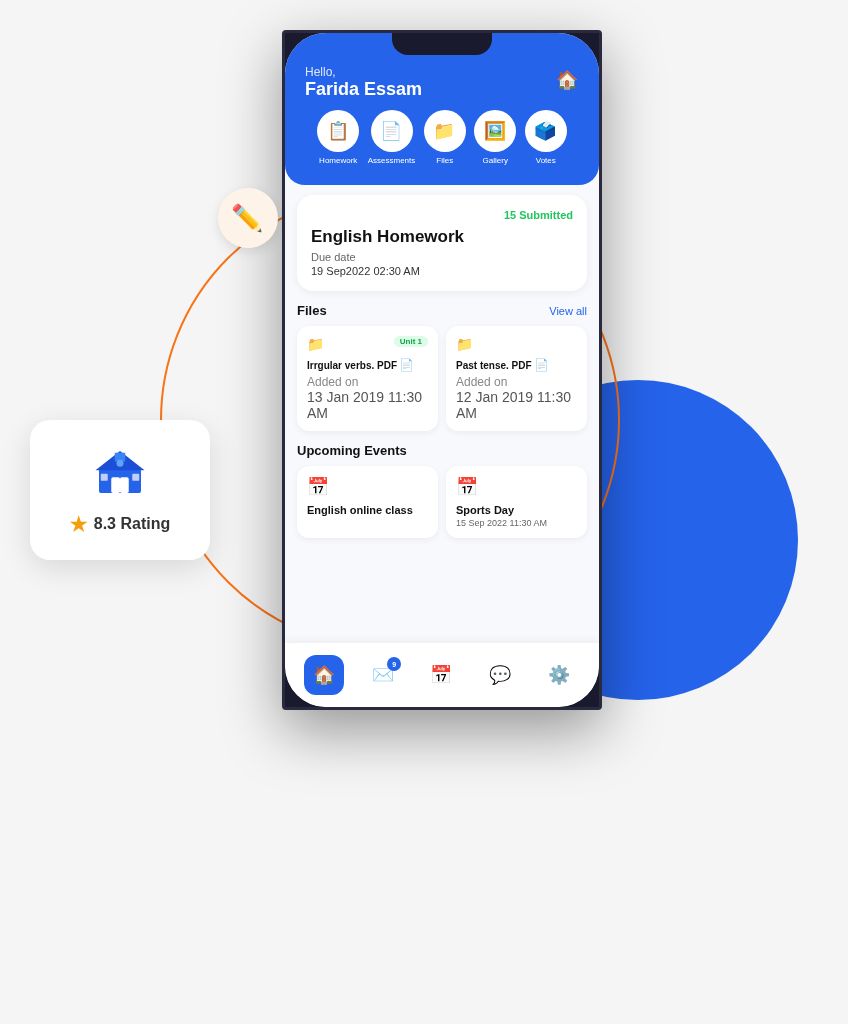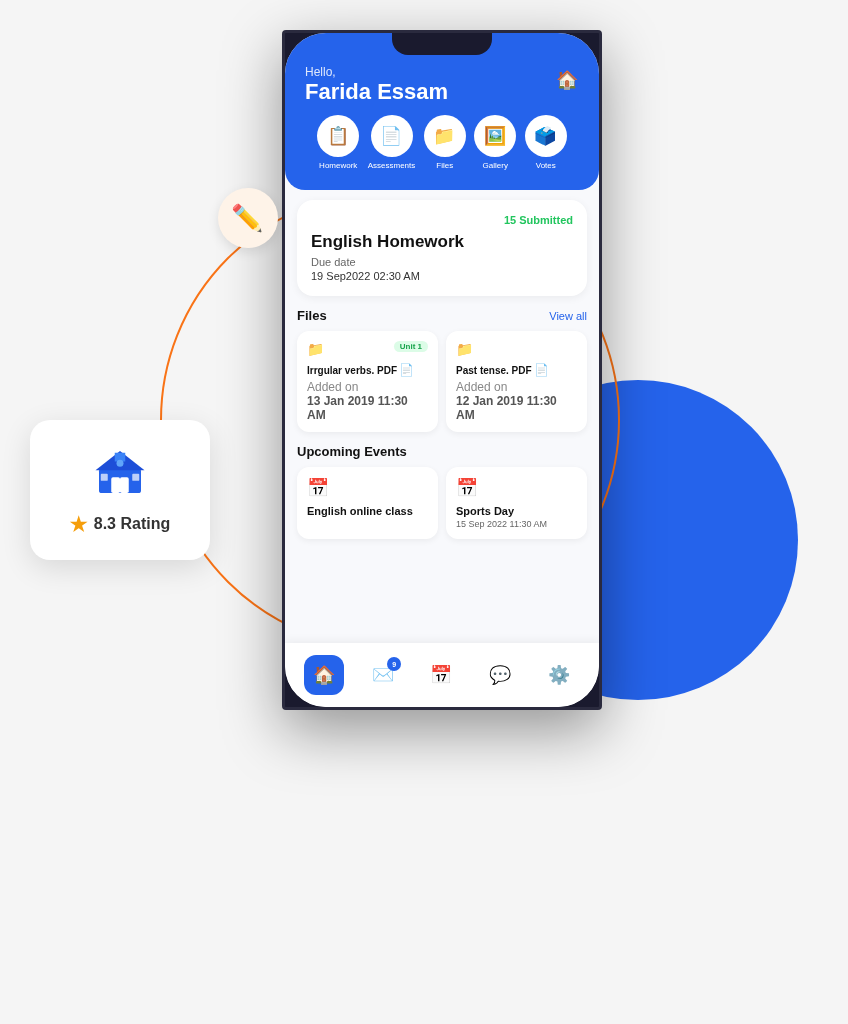--- a/index.html
+++ b/index.html
@@ -142,21 +142,21 @@
     }
 
     .header-greeting {
       color: rgba(255,255,255,0.85);
       font-size: 12px;
       font-weight: 400;
     }
 
     .header-name {
       color: white;
-      font-size: 22px;
+      font-size: 18px;
       font-weight: 700;
     }
 
     .header-home-icon {
       position: absolute;
       top: 36px;
       right: 20px;
       color: white;
       font-size: 18px;
     }
@@ -300,23 +300,22 @@
       font-size: 12px;
       display: inline;
     }
 
     .file-date-label {
       font-size: 12px;
       color: #888;
     }
 
     .file-date {
-      font-size: 12px;
+      font-size: 14px;
       color: #555;
-      font-weight: bold;
     }
 
     
     .events-grid {
       display: grid;
       grid-template-columns: 1fr 1fr;
       gap: 8px;
     }
 
     .event-card {

